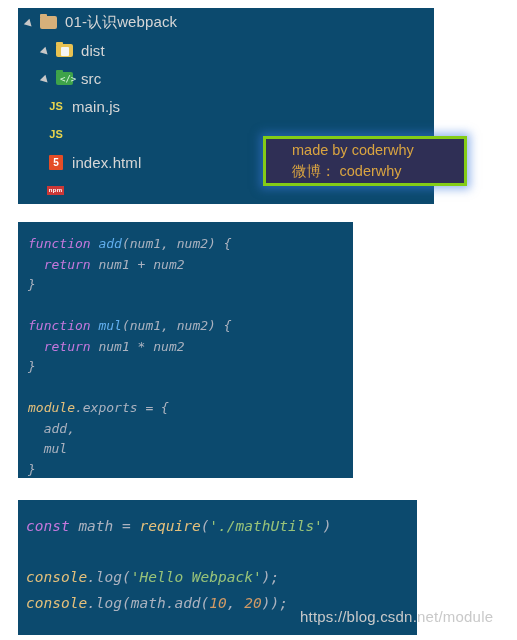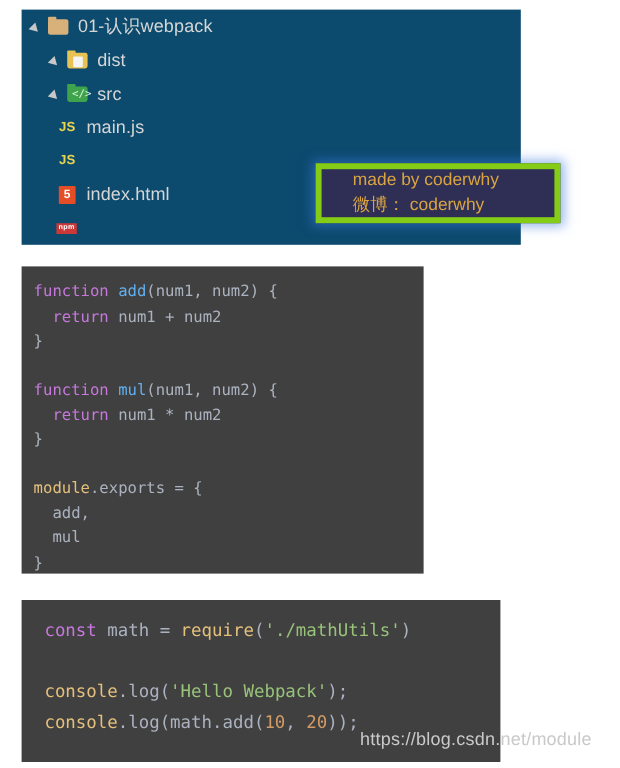--- a/index.html
+++ b/index.html
@@ -144,59 +144,60 @@
   .indent-2-file { padding-left: 29px; }
 
   
   .badge {
     position: absolute;
     left: 263px;
     top: 136px;
     width: 204px;
     height: 50px;
     background: #2f2f55;
-    border: 5px solid #84cc16;
+    border: 3px solid #84cc16;
     box-shadow: 0 0 9px 3px rgba(58,120,220,0.55);
     box-sizing: border-box;
     display: flex;
     flex-direction: column;
     justify-content: center;
     padding-left: 26px;
   }
   .badge-line {
     color: #d9a441;
     font-size: 14.5px;
     line-height: 21px;
     font-family: "Liberation Sans", sans-serif;
     white-space: nowrap;
   }
 
   
   .code {
     position: absolute;
-    background: #404040;
+    background: #0c4a6e;
     font-family: "DejaVu Sans Mono", monospace;
     box-sizing: border-box;
     overflow: hidden;
+    font-style: italic;
   }
   #code-block-1 {
     left: 18px;
     top: 222px;
     width: 335px;
     height: 256px;
     padding: 12px 0 0 10px;
     font-size: 13px;
     line-height: 20.5px;
   }
   #code-block-2 {
     left: 18px;
     top: 500px;
     width: 399px;
     height: 135px;
-    padding: 14px 0 0 19px;
+    padding: 14px 0 0 8px;
     font-size: 14.5px;
     line-height: 25.5px;
   }
   .cline {
     white-space: pre;
     color: #abb2bf;
   }
   .kw   { color: #c678dd; }
   .fn   { color: #61afef; }
   .var  { color: #abb2bf; }

